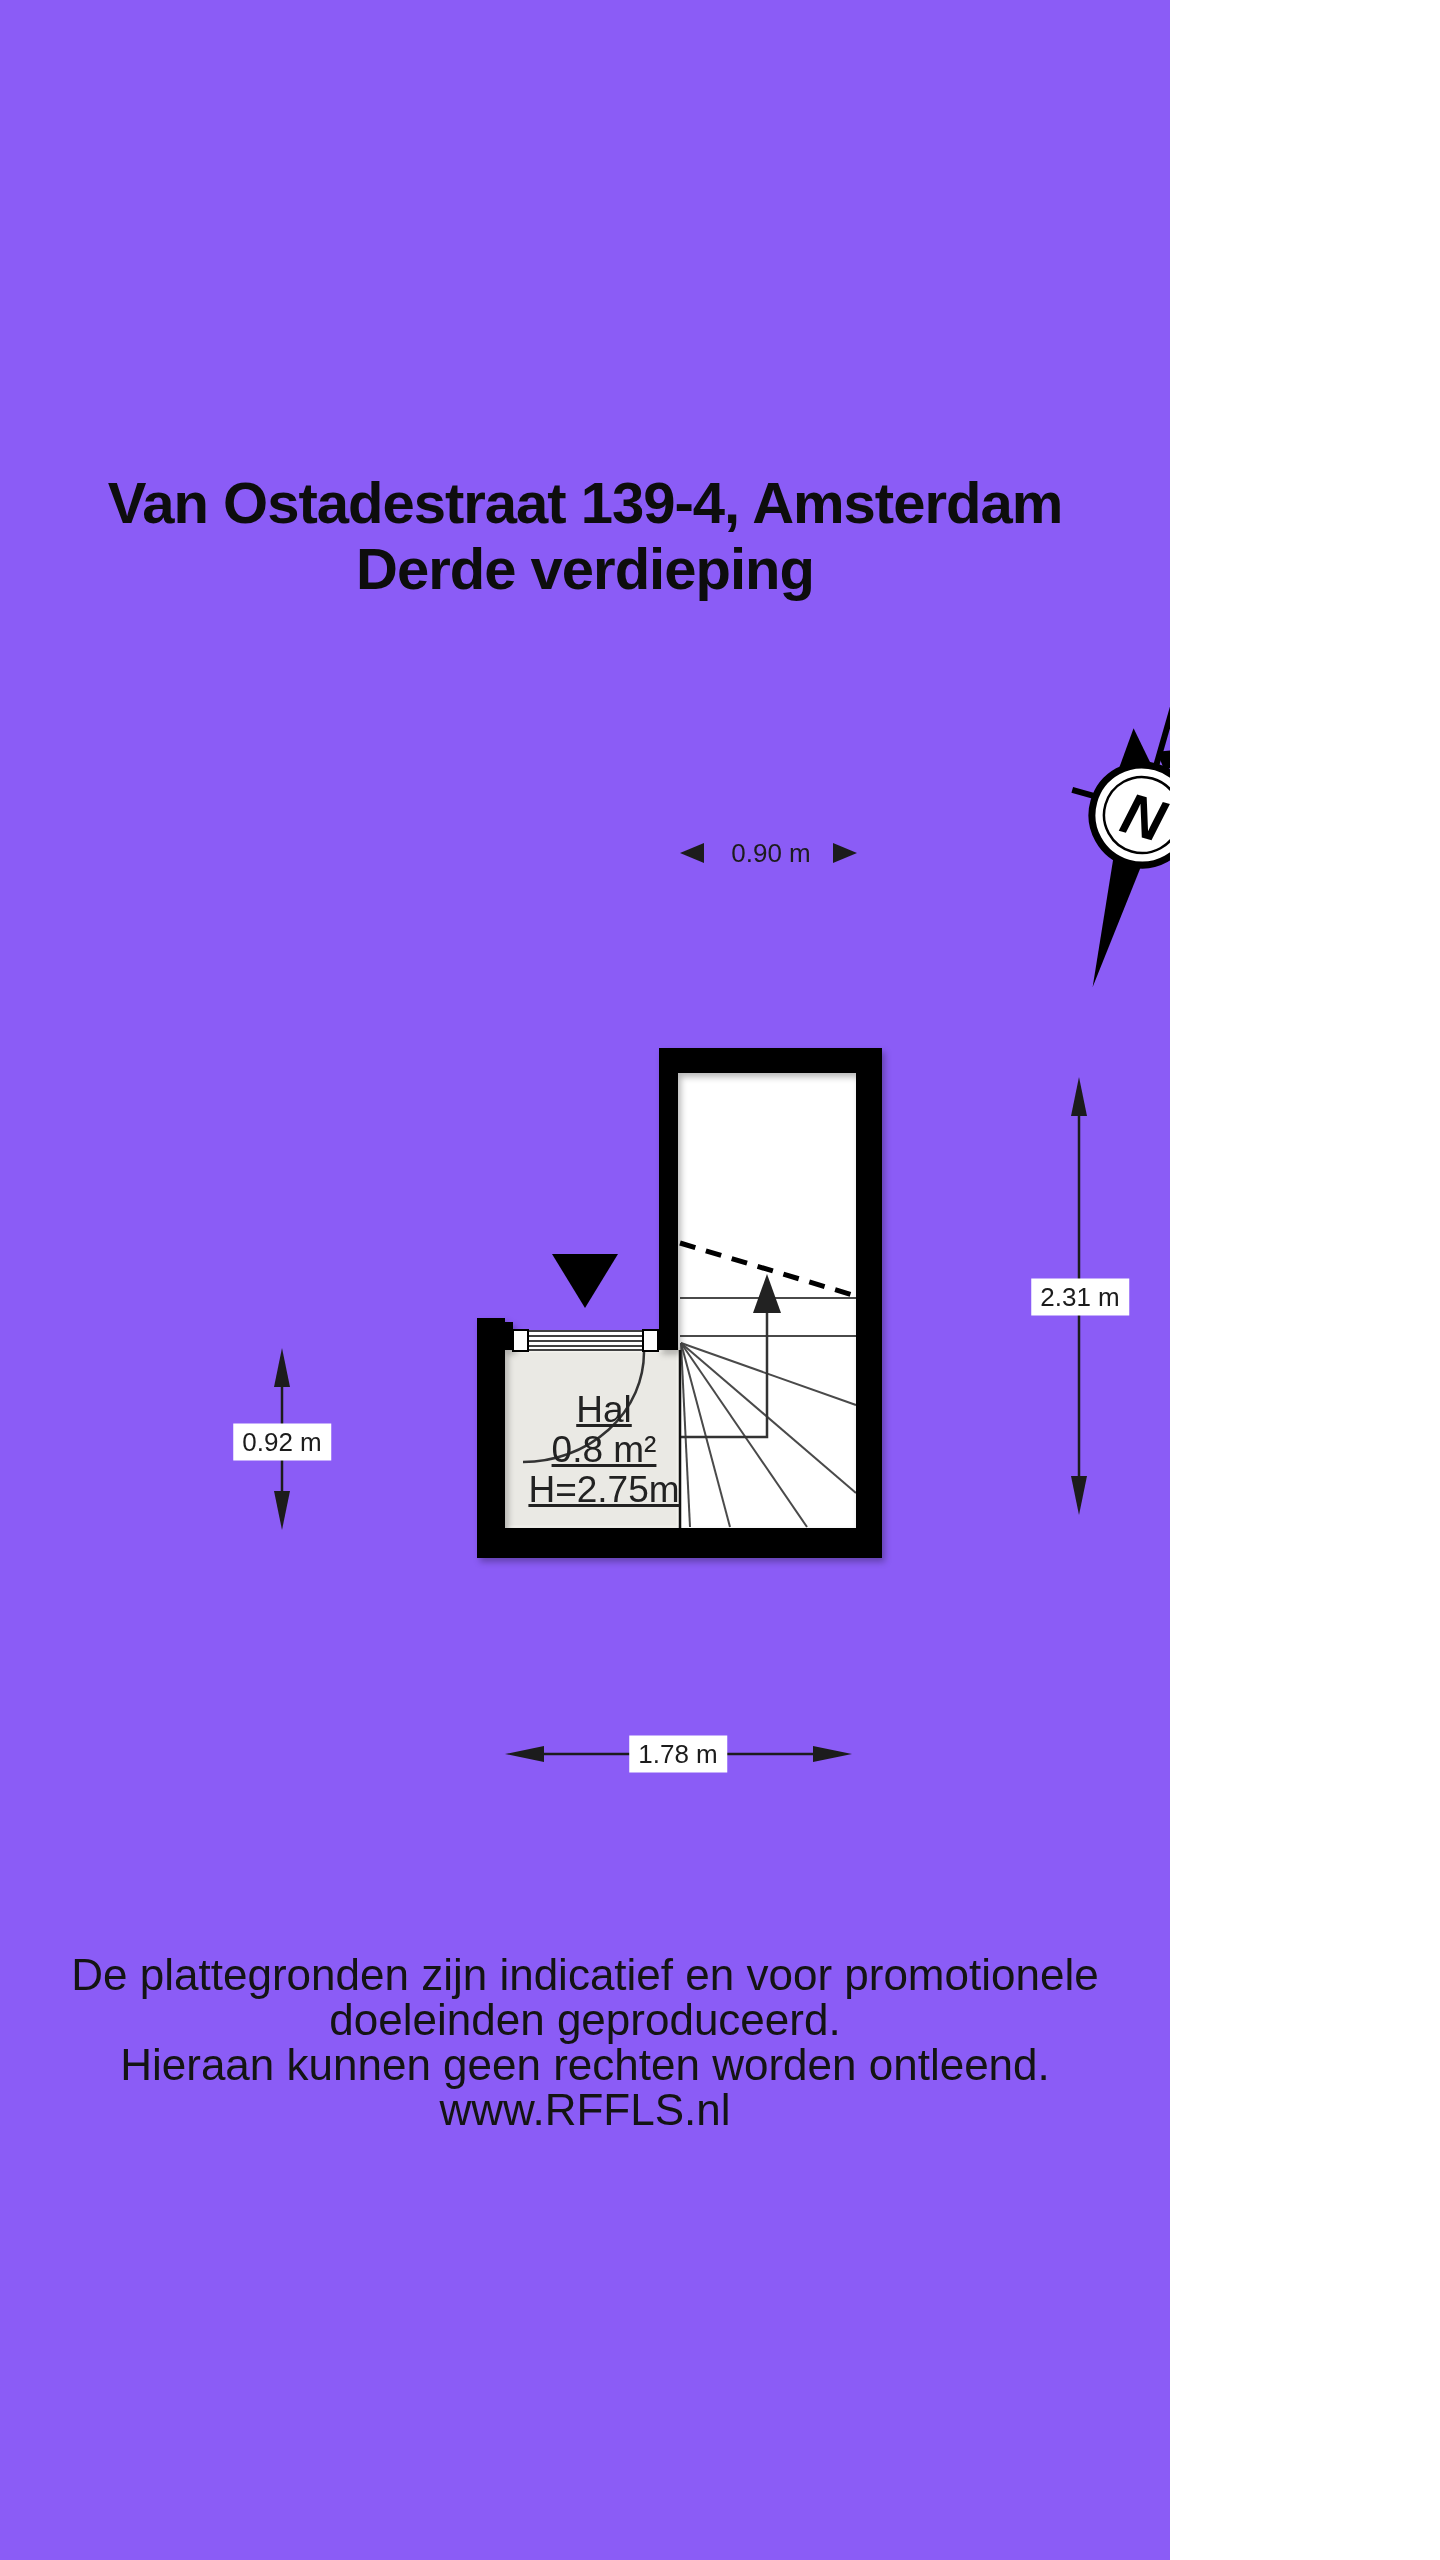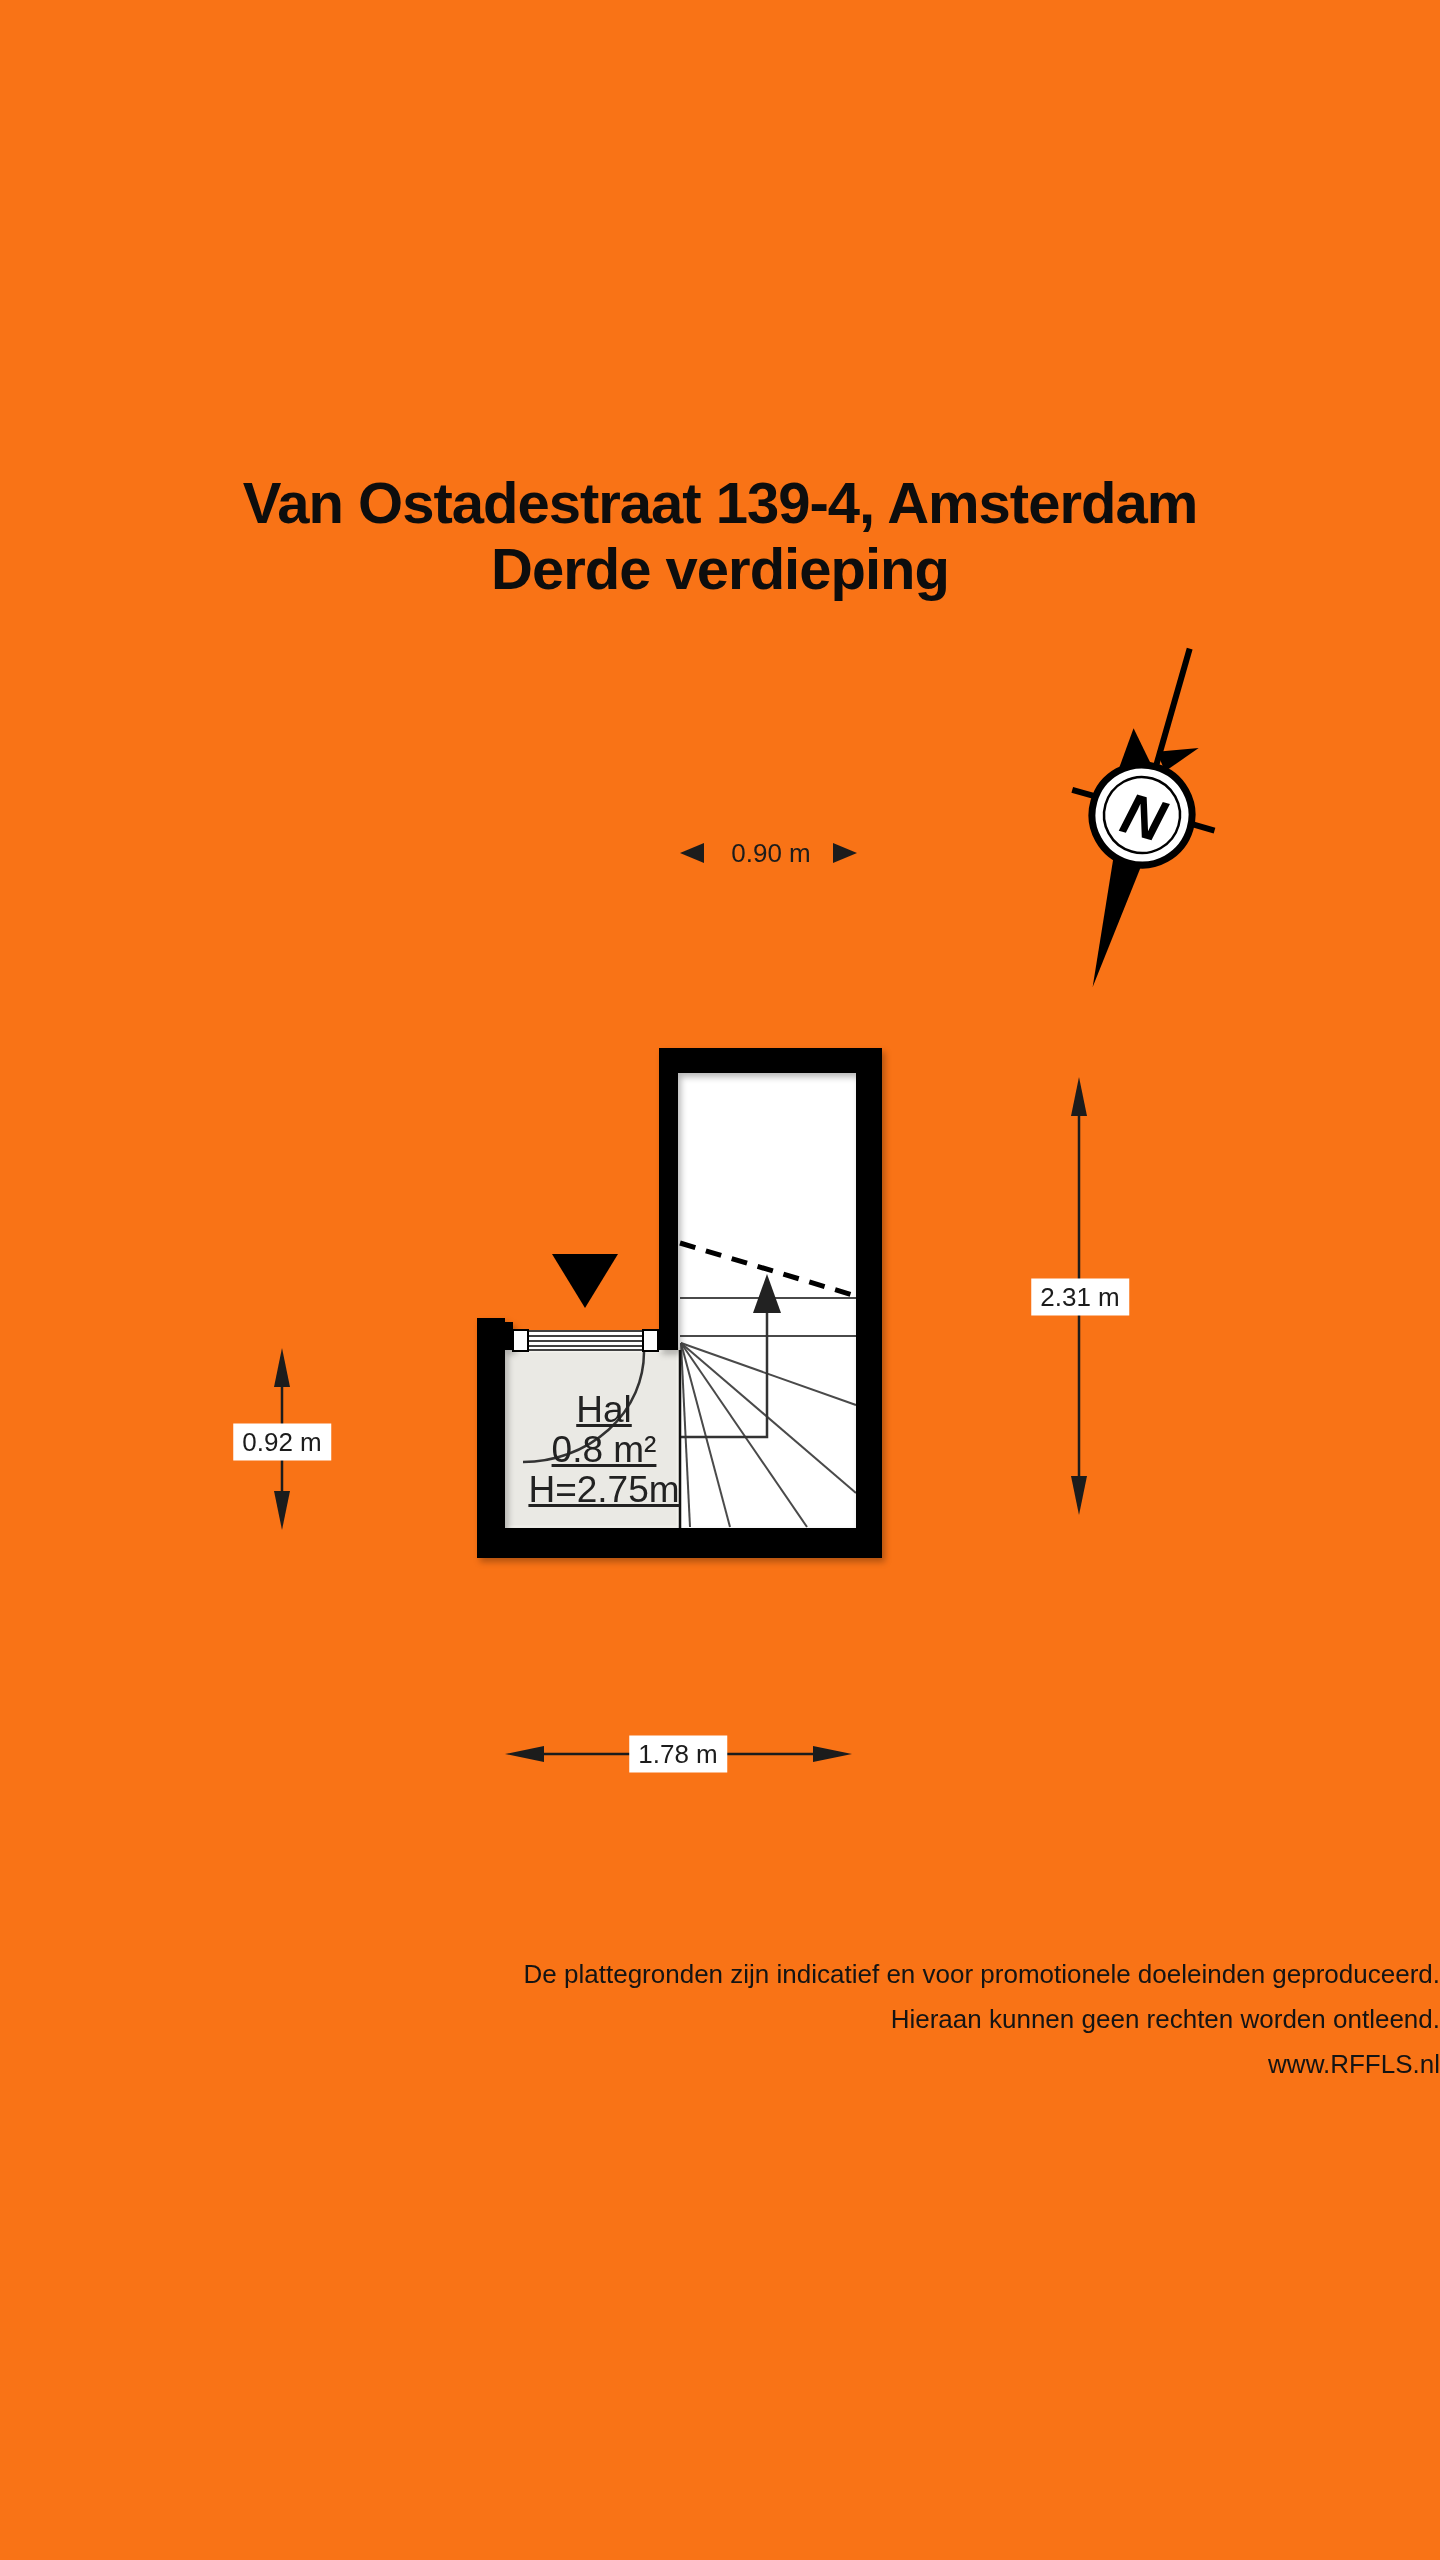--- a/index.html
+++ b/index.html
@@ -1,19 +1,19 @@
 <!DOCTYPE html>
 <html><head>
 <meta charset="utf-8">
 <style>
   html,body{margin:0;padding:0;background:#ffffff;}
   .page{
     position:relative;
-    width:1440px;height:2560px;
-    background:#f97316;
+    width:1170px;height:2560px;
+    background:#8b5cf6;
     overflow:hidden;
     font-family:"Liberation Sans", sans-serif;
     color:#111;
   }
   .plan-svg{position:absolute;left:0;top:0;width:1440px;height:2560px;}
   .title{
     position:absolute;left:0;right:0;top:470px;
     text-align:center;
     font-size:58px;font-weight:bold;line-height:66px;
     letter-spacing:-1px;color:#0d0d0d;
@@ -27,22 +27,22 @@
   .room-label{
     position:absolute;left:604px;top:1450px;
     transform:translate(-50%,-50%);
     text-align:center;
     font-size:37px;line-height:40px;color:#222;
     white-space:nowrap;
     text-decoration:underline;
   }
   .footer{
     position:absolute;left:0;right:0;top:1952px;
-    text-align:right;
-    font-size:26px;line-height:45px;color:#141414;
+    text-align:center;
+    font-size:44px;line-height:45px;color:#141414;
   }
   .walls{filter:drop-shadow(3px 4px 3px rgba(0,0,0,0.28));}
 </style>
 </head>
 <body>
 
 <div class="page">
 
   <div class="title">
     <div>Van Ostadestraat 139-4, Amsterdam</div>

